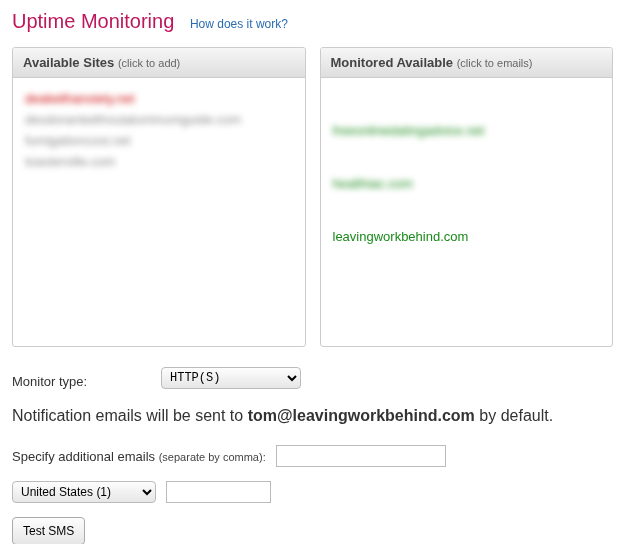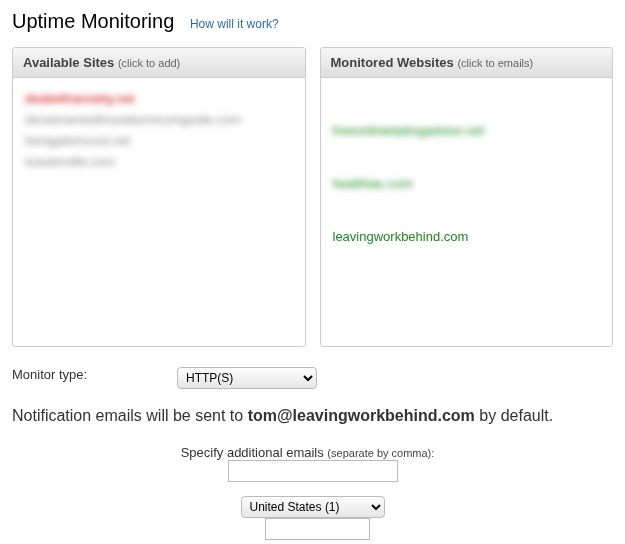--- a/index.html
+++ b/index.html
@@ -11,21 +11,21 @@
     color: #333;
     background: #fff;
     width: 625px;
   }
   .header { margin-bottom: 14px; }
   .header h1 {
     display: inline;
     font-size: 20px;
     font-weight: normal;
     margin: 0;
-    color: #000000;
+    color: #be185d;
   }
   .header a {
     color: #2a6cb2;
     font-size: 12px;
     text-decoration: none;
     margin-left: 12px;
   }
   .panels { display: flex; gap: 14px; margin-bottom: 20px; }
   .panel {
     flex: 1;
@@ -54,38 +54,38 @@
     padding: 3px 0;
     font-size: 13px;
     cursor: pointer;
   }
   .site-item.red { color: #cc0000; }
   .site-item.green { color: #1a8a1a; margin-top: 32px; }
   .site-item.grey { color: #888; }
   .blurred { filter: blur(3px); user-select: none; }
   .form-row {
     display: flex;
-    align-items: flex-start;
-    gap: 20px;
+    align-items: flex-end;
+    gap: 4px;
     margin-bottom: 18px;
     font-size: 13px;
   }
   .form-row label { min-width: 145px; }
   select {
     font-size: 12px;
     padding: 2px 4px;
     border: 1px solid #bbb;
     border-radius: 4px;
     background: linear-gradient(#fdfdfd, #e6e6e6);
     height: 22px;
   }
-  #monitor-type-select { width: 140px; }
+  #monitor-type-select { width: 140px; font-family: Liberation Mono, monospace; }
   #country-select { width: 144px; }
   .note { margin: 10px 0 20px 0; font-size: 16px; }
-  .row2 { display: flex; align-items: center; margin-bottom: 14px; font-size: 13px; flex-direction: column; }
+  .row2 { display: flex; align-items: center; margin-bottom: 14px; font-size: 13px; }
   .row2 .lbl { flex: 0 0 auto; margin-right: 10px; }
   .row2 .lbl span.sub { font-size: 11px; color: #444; }
   input[type=text] {
     border: 1px solid #bbb;
     height: 22px;
     padding: 2px 6px;
     font-size: 13px;
   }
   #emails-input { width: 170px; }
   #phone-input { width: 105px; }
@@ -98,41 +98,41 @@
     cursor: pointer;
   }
 </style>
 </head>
 <body>
 
 
 
 <div class="header">
   <h1>Uptime Monitoring</h1>
-  <a href="#">How will it work?</a>
+  <a href="#">How does it work?</a>
 </div>
 
 <div class="panels">
 
   <div class="panel">
     <div class="panel-header">
       <b>Available Sites</b>
       <span class="sub">(click to add)</span>
     </div>
     <div class="panel-body" id="available-body">
         <div class="site-item red blurred">dealwithanxiety.net</div>
         <div class="site-item grey blurred">deodorantwithoutaluminumguide.com</div>
         <div class="site-item grey blurred">fumigationcost.net</div>
         <div class="site-item grey blurred">toasterville.com</div>
       </div>
   </div>
 
   <div class="panel">
     <div class="panel-header">
-      <b>Monitored Websites</b>
+      <b>Monitored Available</b>
       <span class="sub">(click to emails)</span>
     </div>
     <div class="panel-body" id="monitored-body">
         <div class="site-item green blurred">freeonlinedatingadvice.net</div>
         <div class="site-item green blurred">healthiac.com</div>
         <div class="site-item green">leavingworkbehind.com</div>
       </div>
   </div>
 
 </div>

